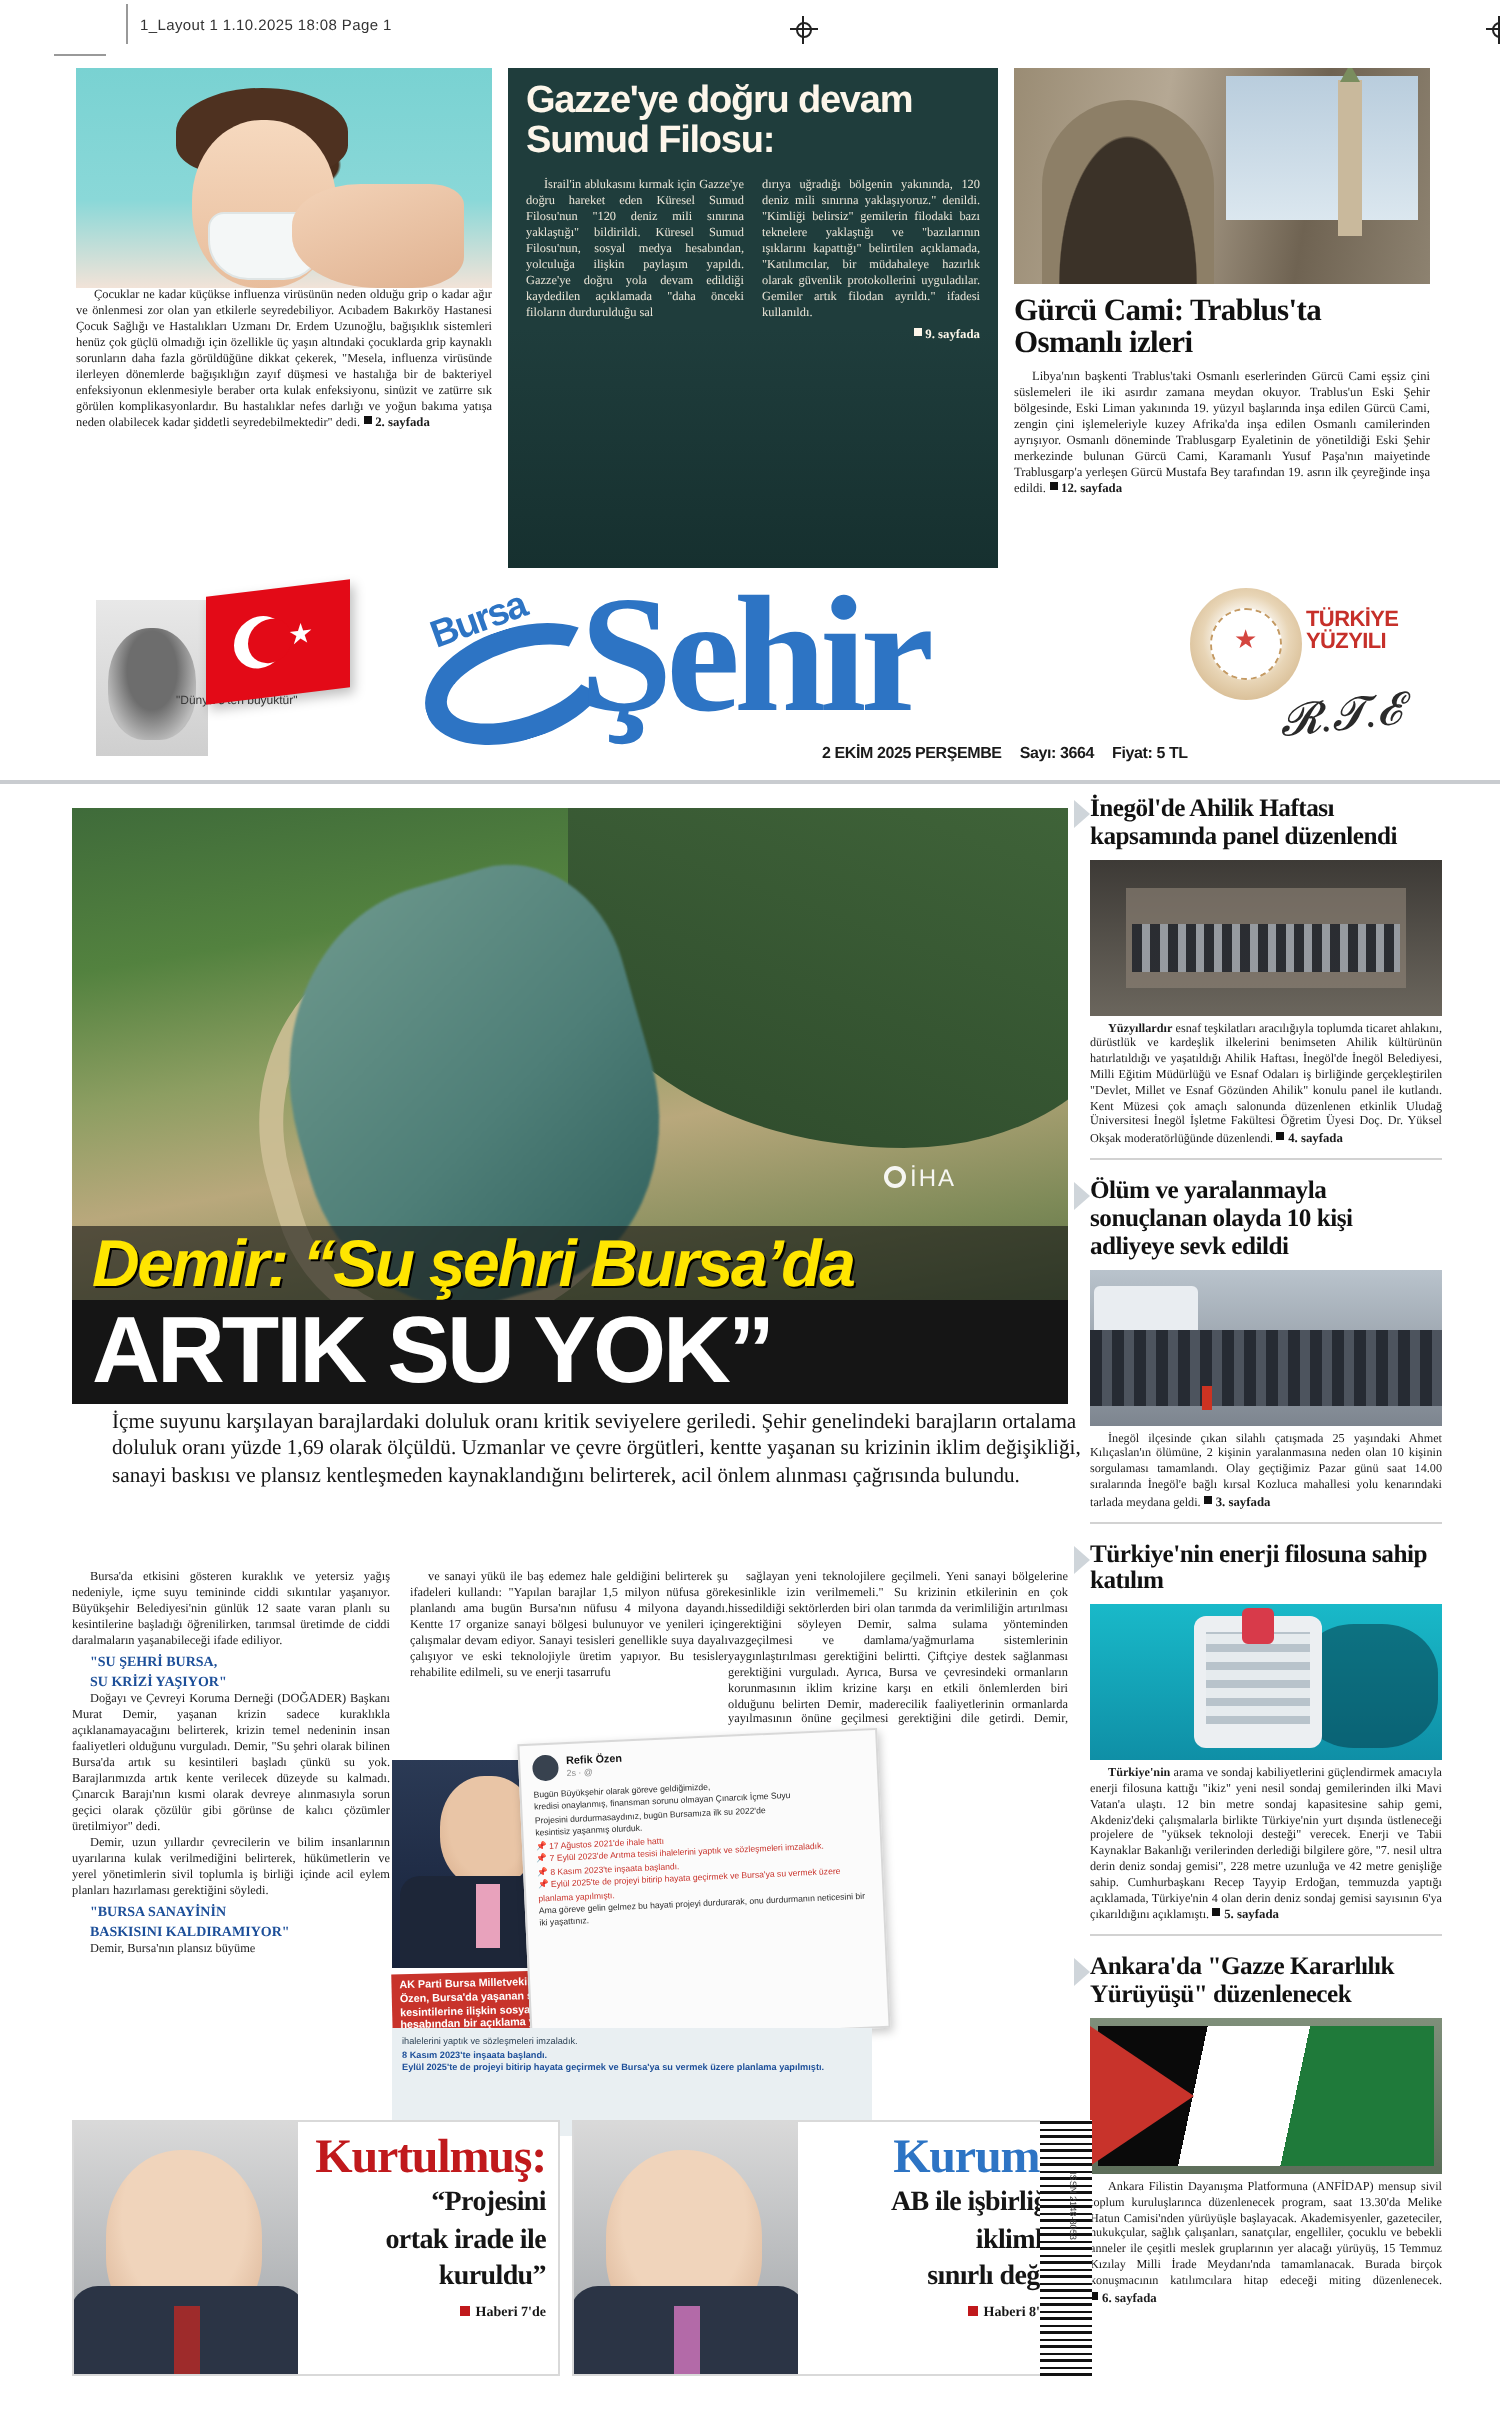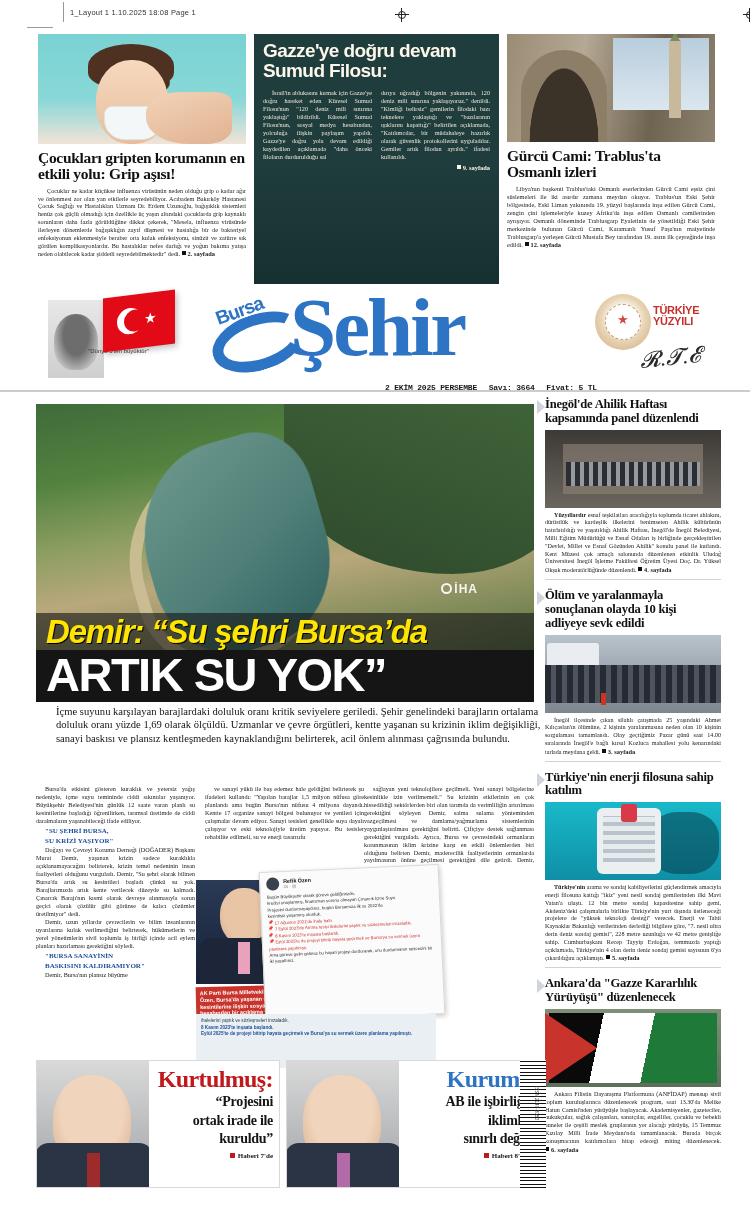--- a/index.html
+++ b/index.html
@@ -156,23 +156,23 @@
     position:absolute; left:10px; top:6px;
     font-family:"Liberation Sans", sans-serif; font-weight:bold; font-size:19px;
     color:#2d74c4; transform: rotate(-20deg); letter-spacing:-1px;
   }
   .mh-title {
     position:absolute; left:290px; top:-4px;
     font-family:"Liberation Serif", serif; font-weight:bold; font-size:83px;
     color:#2d74c4; letter-spacing:-3px; line-height:1;
   }
   .mh-dateline {
-    position:absolute; left:385px; top:82px;
-    font-family:Liberation Mono, monospace; font-weight:bold; font-size:8px; color:#1a1a1a;
-    letter-spacing:-.2px; white-space:nowrap;margin-top:11px;
+    position:absolute; left:411px; top:82px;
+    font-family:Liberation Sans, sans-serif; font-weight:bold; font-size:8px; color:#1a1a1a;
+    letter-spacing:-.2px; white-space:nowrap;
   }
   .mh-dateline span { margin-right:7px; }
   .mh-yuzyil { position:absolute; left:595px; top:4px; width:128px; height:54px; }
   .mh-yuzyil .disc {
     position:absolute; left:0; top:0; width:56px; height:56px; border-radius:50%;
     background: radial-gradient(circle at 50% 45%, #ffffff 0 28%, #e8d5b6 52%, #caa877 100%);
   }
   .mh-yuzyil .disc .inner {
     position:absolute; left:10px; top:10px; width:36px; height:36px; border-radius:50%;
     border:1px dashed #c49a63; background:#fff;
@@ -209,21 +209,21 @@
     border:12px solid #cdbf96; border-radius:50% 34% 48% 40%;
     transform: rotate(-16deg); opacity:.9;
   }
   .lead-photo .mountain {
     position:absolute; right:-30px; top:-20px; width:280px; height:190px;
     background: linear-gradient(200deg,#41663a,#2e4a2c);
     border-radius: 0 0 40% 60%;
   }
   .lead-photo .logo {
     position:absolute; right:56px; top:178px;
-    font-family:"Liberation Sans", sans-serif; font-weight:bold; color:#fff;
+    font-family:"Liberation Sans", sans-serif; font-weight:normal; color:#fff;
     font-size:12px; letter-spacing:1px; opacity:.92;
   }
   .lead-photo .logo .dot { display:inline-block; width:11px; height:11px; border-radius:50%; border:2px solid #fff; margin-right:2px; vertical-align:-1px;}
 
   .lead-k1 {
     position:absolute; left:36px; top:613px; width:498px;
     background: rgba(22,22,22,.62);
     padding: 2px 23px 1px 10px;
   }
   .lead-k1 .t {
@@ -390,21 +390,20 @@
 
   <div class="top-strip">
 
     <div class="teaser-left">
       <div class="photo ph-child">
         <div class="hair"></div>
           <div class="face"></div>
           <div class="mask"></div>
           <div class="hand"></div>
       </div>
-      <h2 class="hl">Çocukları gripten korumanın en etkili yolu: Grip aşısı!</h2>
       <div class="body-text">
         <p><span>Çocuklar ne kadar küçükse influenza virüsünün neden olduğu grip o kadar ağır ve önlenmesi zor olan yan etkilerle seyredebiliyor. Acıbadem Bakırköy Hastanesi Çocuk Sağlığı ve Hastalıkları Uzmanı Dr. Erdem Uzunoğlu, bağışıklık sistemleri henüz çok güçlü olmadığı için özellikle üç yaşın altındaki çocuklarda grip kaynaklı sorunların daha fazla görüldüğüne dikkat çekerek, "Mesela, influenza virüsünde ilerleyen dönemlerde bağışıklığın zayıf düşmesi ve hastalığa bir de bakteriyel enfeksiyonun eklenmesiyle beraber orta kulak enfeksiyonu, sinüzit ve zatürre sık görülen komplikasyonlardır. Bu hastalıklar nefes darlığı ve yoğun bakıma yatışa neden olabilecek kadar şiddetli seyredebilmektedir" dedi.</span>
           <span class="page-ref"><span class="sq"></span><span>2. sayfada</span></span>
         </p>
       </div>
     </div>
 
     <div class="teaser-center">
       <div class="boat"></div>
       <div class="hdr">

